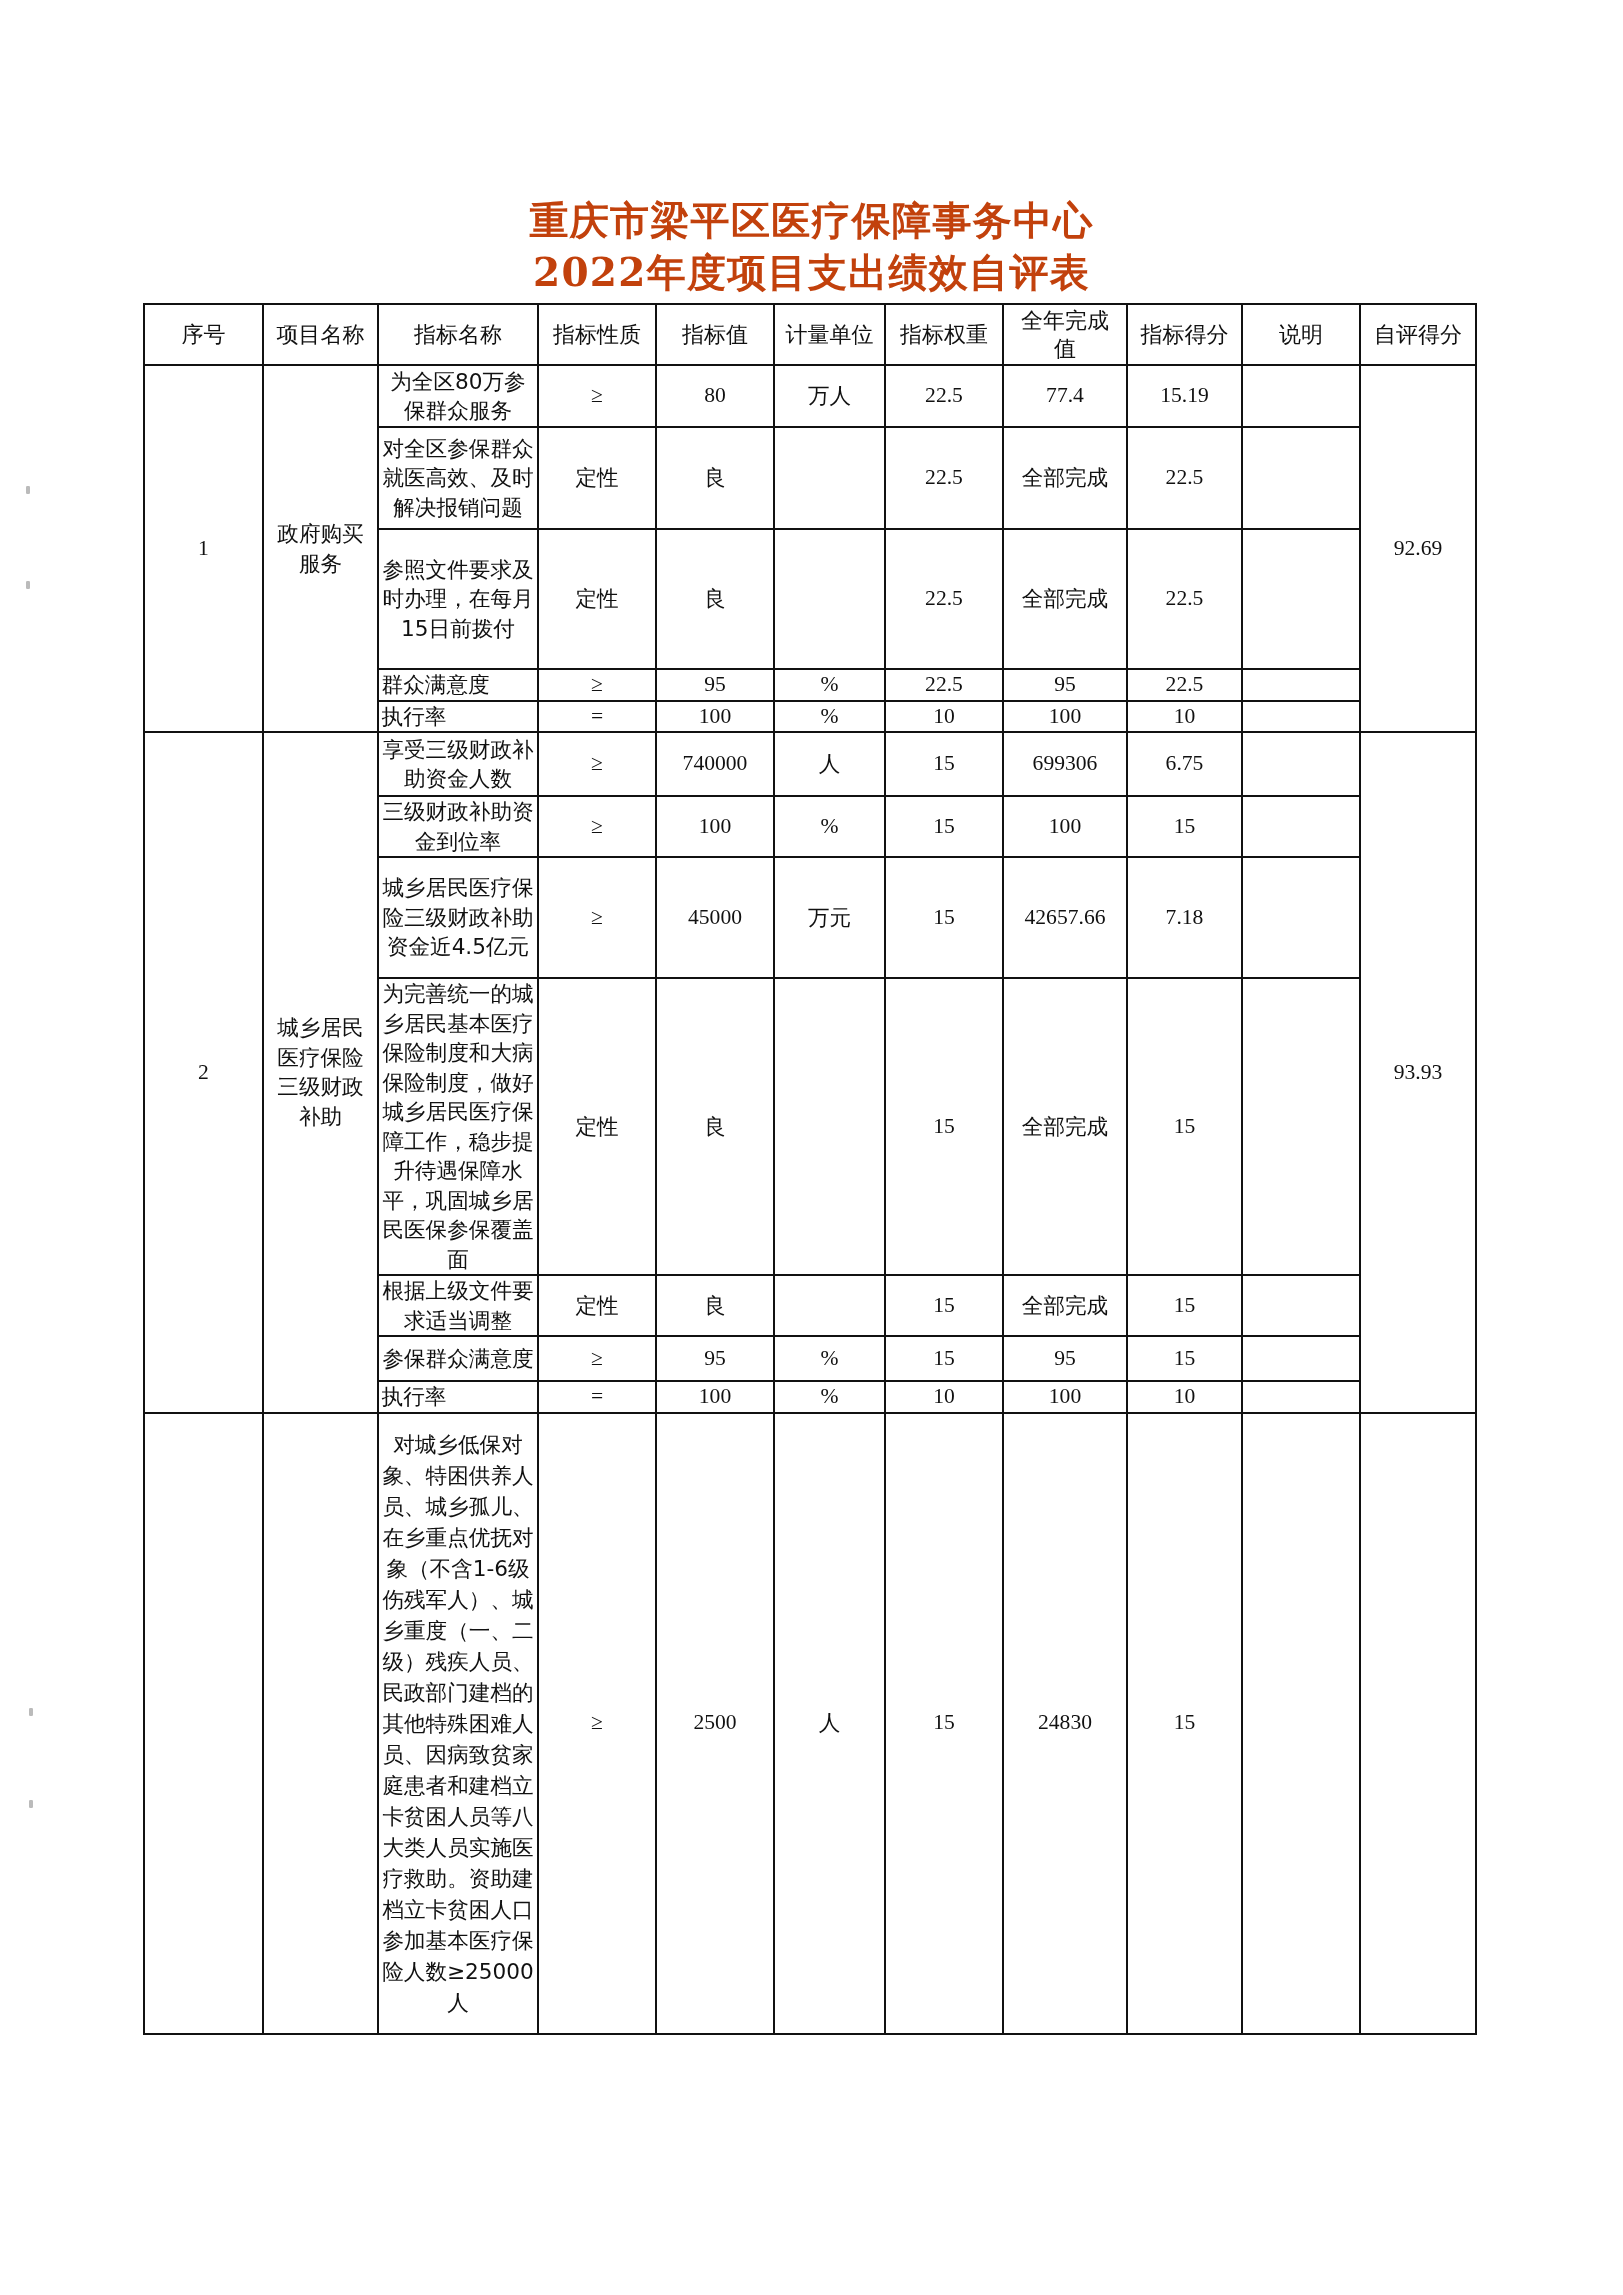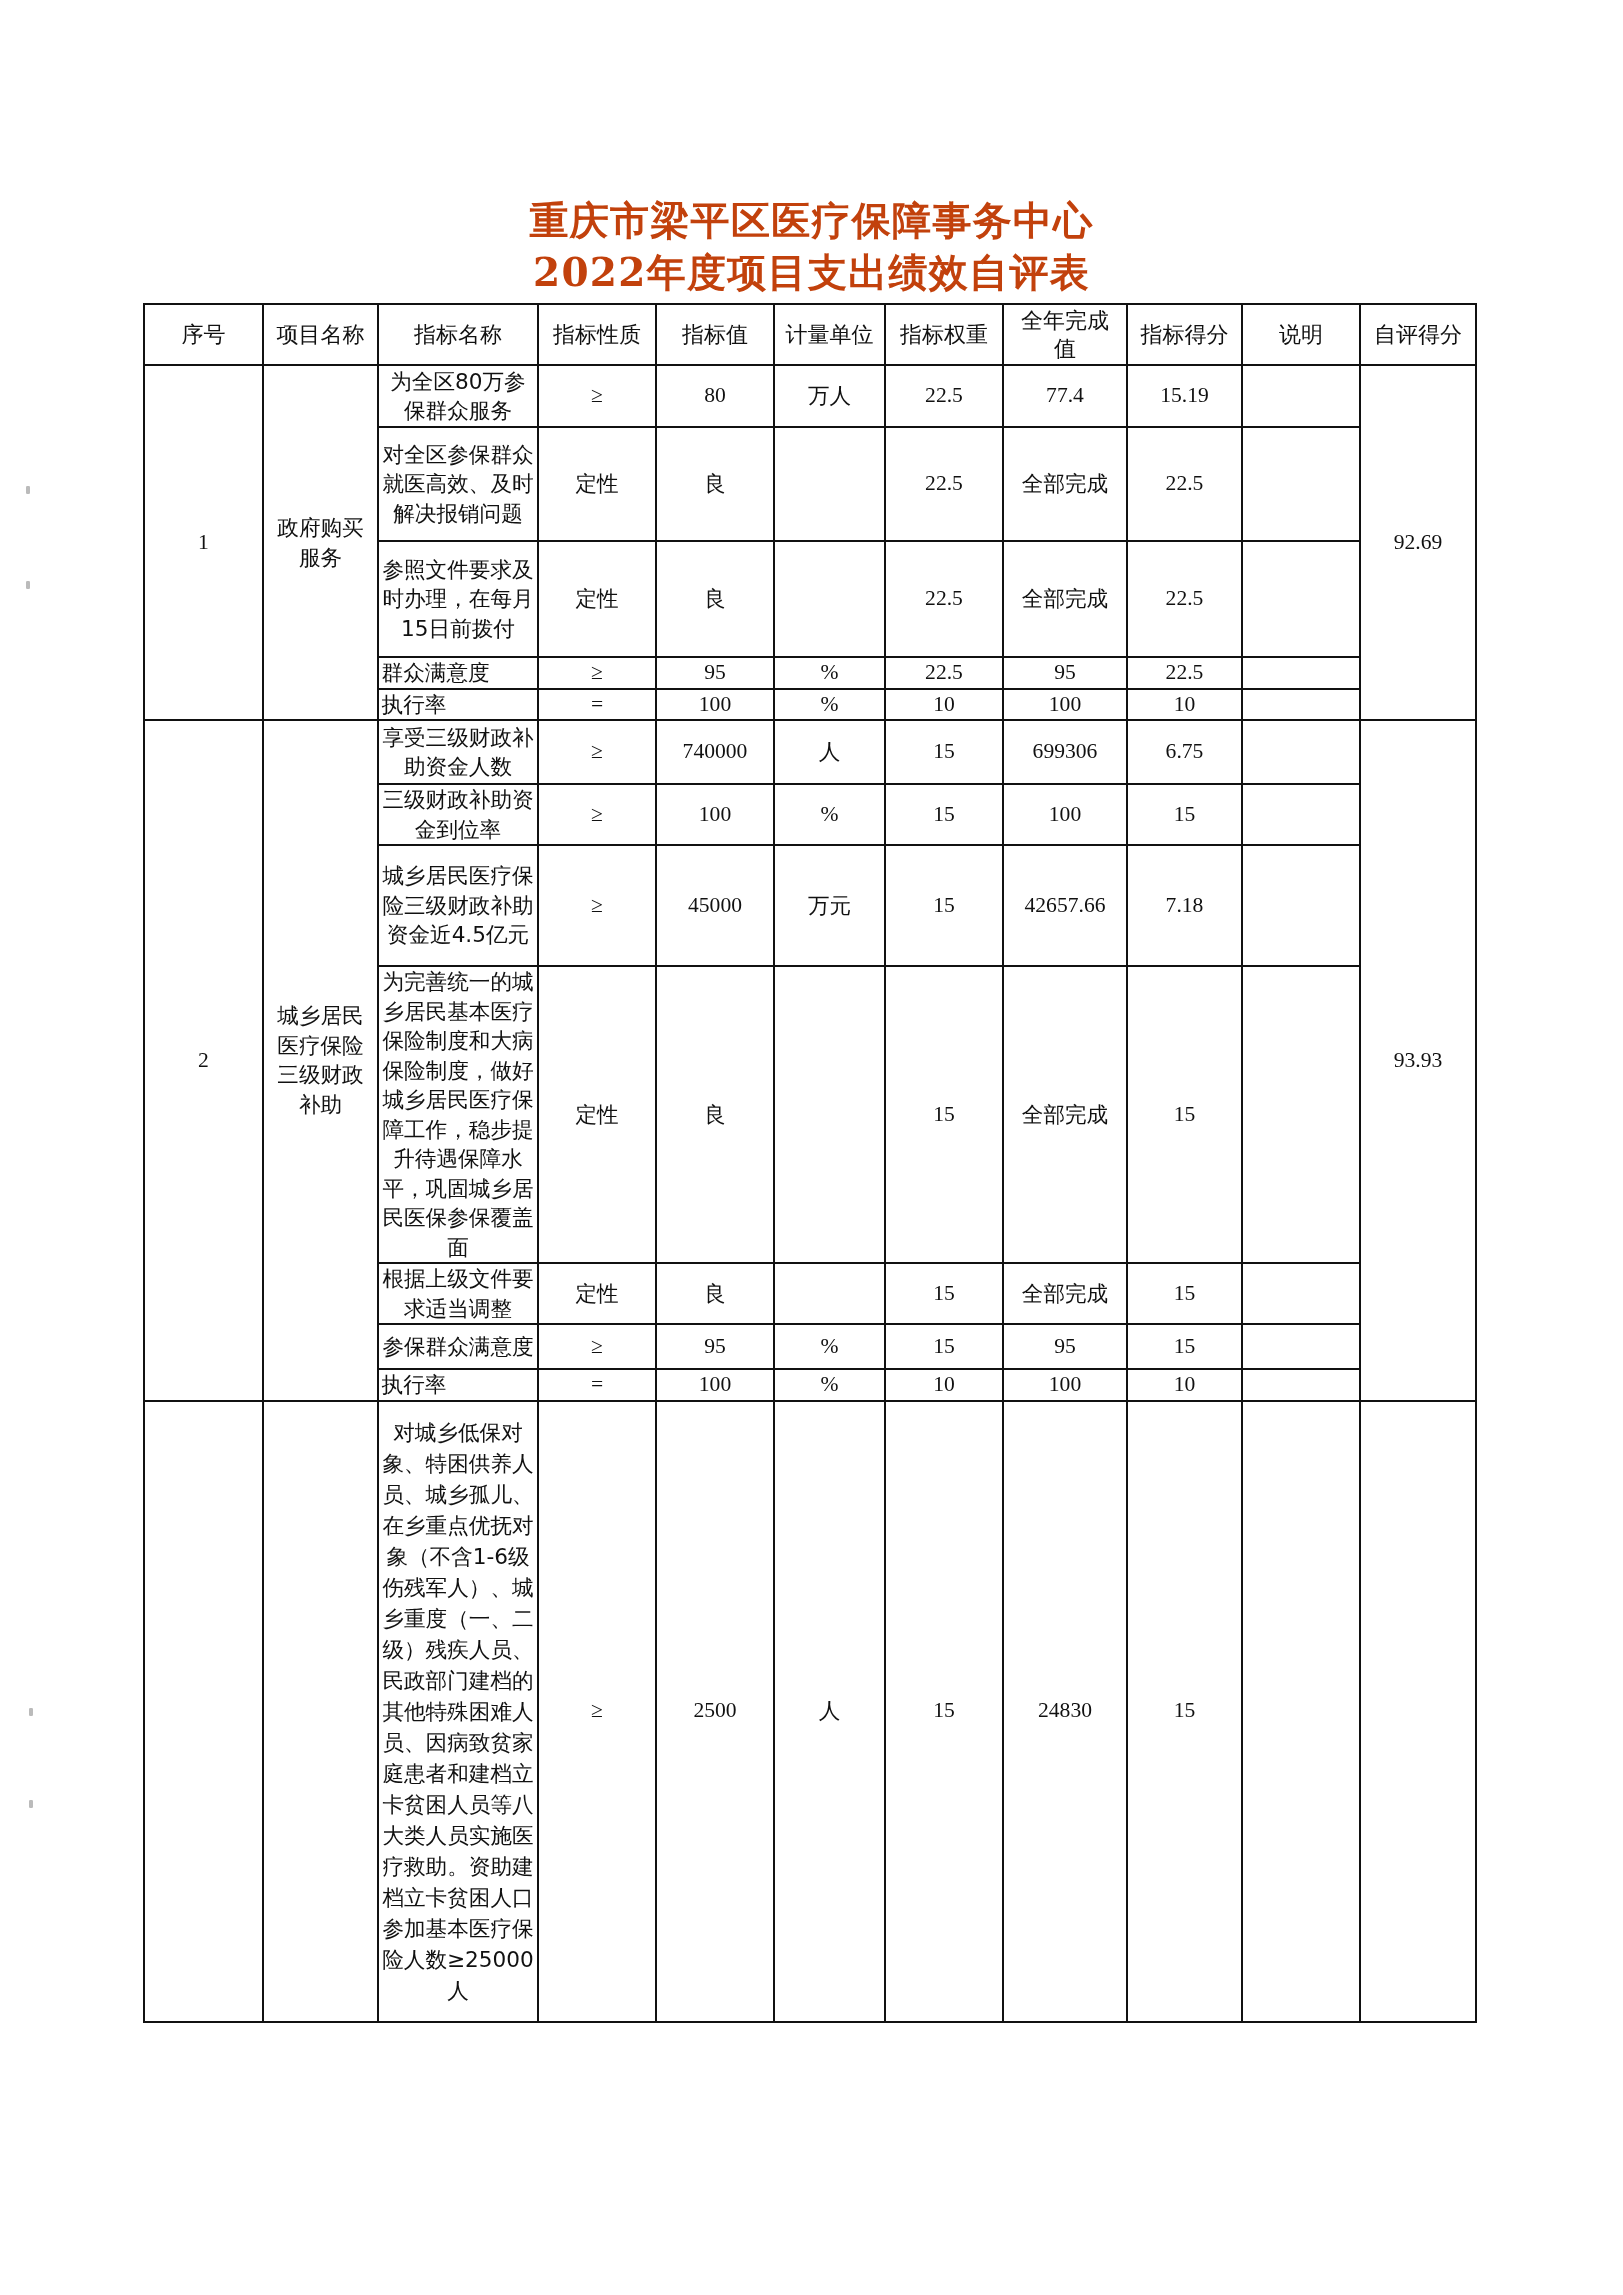--- a/index.html
+++ b/index.html
@@ -64,31 +64,31 @@
     <td class="name">为全区80万参保群众服务</td>
     <td class="num">≥</td>
     <td class="num">80</td>
     <td class="cn">万人</td>
     <td class="num">22.5</td>
     <td class="num">77.4</td>
     <td class="num">15.19</td>
     <td></td>
     <td class="num" rowspan="5">92.69</td>
   </tr>
-  <tr style="height:114px">
+  <tr style="height:102px">
     <td class="name">对全区参保群众就医高效、及时解决报销问题</td>
     <td class="cn">定性</td>
     <td class="cn">良</td>
     <td class="cn"></td>
     <td class="num">22.5</td>
     <td class="cn">全部完成</td>
     <td class="num">22.5</td>
     <td></td>
   </tr>
-  <tr style="height:116px">
+  <tr style="height:140px">
     <td class="name">参照文件要求及时办理，在每月15日前拨付</td>
     <td class="cn">定性</td>
     <td class="cn">良</td>
     <td class="cn"></td>
     <td class="num">22.5</td>
     <td class="cn">全部完成</td>
     <td class="num">22.5</td>
     <td></td>
   </tr>
   <tr style="height:29px">

